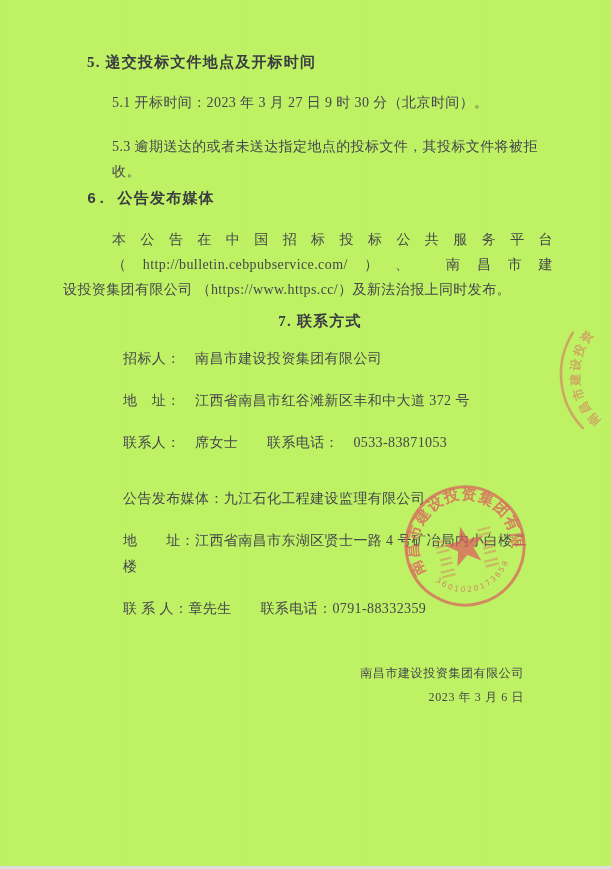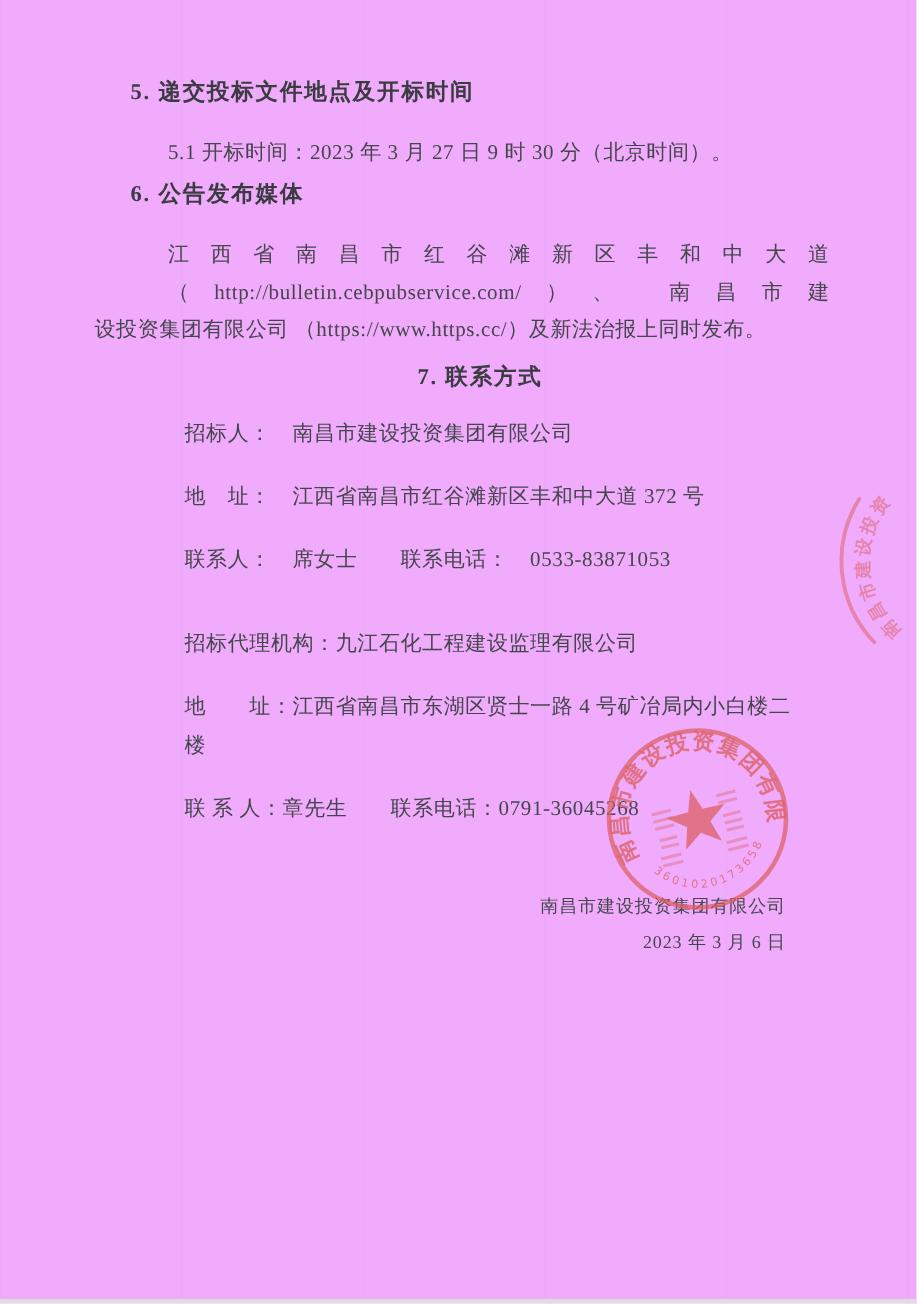--- a/index.html
+++ b/index.html
@@ -2,33 +2,33 @@
 <html style="--ink: #45464c; --heading-ink: #3b3c41; --seal-red: #dc5e5e;"><head>
 <meta charset="utf-8">
 <style>
   :root{
     --ink:#45464c;
     --heading-ink:#3b3c41;
     --seal-red:#dc5e5e;
   }
   html,body{margin:0;padding:0;background:#ffffff;}
   .page{
-    position:relative;width:611px;height:869px;background:#f0abfc;overflow:hidden;
+    position:relative;width:611px;height:869px;background:#bef264;overflow:hidden;
     font-family:"Liberation Serif","DejaVu Serif",serif;color:var(--ink);
   }
   
   .page::before{
     content:"";position:absolute;inset:0;pointer-events:none;
     background:repeating-linear-gradient(90deg,rgba(0,0,0,0.012) 0 1px,transparent 1px 121px);
   }
   .doc{position:absolute;left:63px;right:58px;top:54px;}
   .h{font-size:15px;line-height:17px;font-weight:bold;color:var(--heading-ink);
      margin:0 0 0 24px;letter-spacing:1.2px;}
   .h5{margin-bottom:19px;}
-  .h6{margin-top:7px;margin-bottom:6px;}
+  .h6{margin-top:7px;margin-bottom:6px;font-family:Liberation Mono, monospace;}
   .h7{margin-top:11px;margin-bottom:15px;text-align:center;}
   .bline{font-size:14px;line-height:25px;letter-spacing:0.4px;margin:0;}
   .ind{padding-left:49px;margin-top:19px;}
   .jfull{text-align:justify;text-align-last:justify;}
   .contact p{font-size:14px;line-height:26px;letter-spacing:0.4px;margin:16px;padding-left:44px;}
   .agency{margin-top:30px;}
   .signature{margin-top:39px;margin-right:29px;text-align:right;
      font-size:12px;line-height:24px;letter-spacing:0.6px;position:relative;z-index:1;}
   .signature p{margin:0;}
   
@@ -48,39 +48,40 @@
 </style>
 </head>
 <body>
 
 <div class="page">
 
   <main class="doc">
 
     <h2 class="h h5">5. 递交投标文件地点及开标时间</h2>
     <p class="bline ind">5.1 开标时间：2023 年 3 月 27 日 9 时 30 分（北京时间）。</p>
+    <p class="bline ind">5.3 逾期送达的或者未送达指定地点的投标文件，其投标文件将被拒收。</p>
 
     <h2 class="h h6">6. 公告发布媒体</h2>
     <div>
-      <p class="bline ind jfull">江西省南昌市红谷滩新区丰和中大道（http://bulletin.cebpubservice.com/）、 南昌市建</p>
+      <p class="bline ind jfull">本公告在中国招标投标公共服务平台（http://bulletin.cebpubservice.com/）、 南昌市建</p>
       <p class="bline">设投资集团有限公司 （https://www.https.cc/）及新法治报上同时发布。</p>
     </div>
 
     <h2 class="h h7">7. 联系方式</h2>
 
     <div class="contact">
       <p>招标人：　南昌市建设投资集团有限公司</p>
       <p>地　址：　江西省南昌市红谷滩新区丰和中大道 372 号</p>
       <p>联系人：　席女士　　联系电话：　0533-83871053</p>
     </div>
 
     <div class="contact agency">
-      <p>招标代理机构：九江石化工程建设监理有限公司</p>
+      <p>公告发布媒体：九江石化工程建设监理有限公司</p>
       <p>地　　址：江西省南昌市东湖区贤士一路 4 号矿冶局内小白楼二楼</p>
-      <p>联 系 人：章先生　　联系电话：0791-36045268</p>
+      <p>联 系 人：章先生　　联系电话：0791-88332359</p>
     </div>
 
     <div class="signature">
       <p>南昌市建设投资集团有限公司</p>
       <p>2023 年 3 月 6 日</p>
     </div>
 
   </main>
 
   <svg class="seal" viewBox="0 0 140 140" xmlns="http://www.w3.org/2000/svg">

